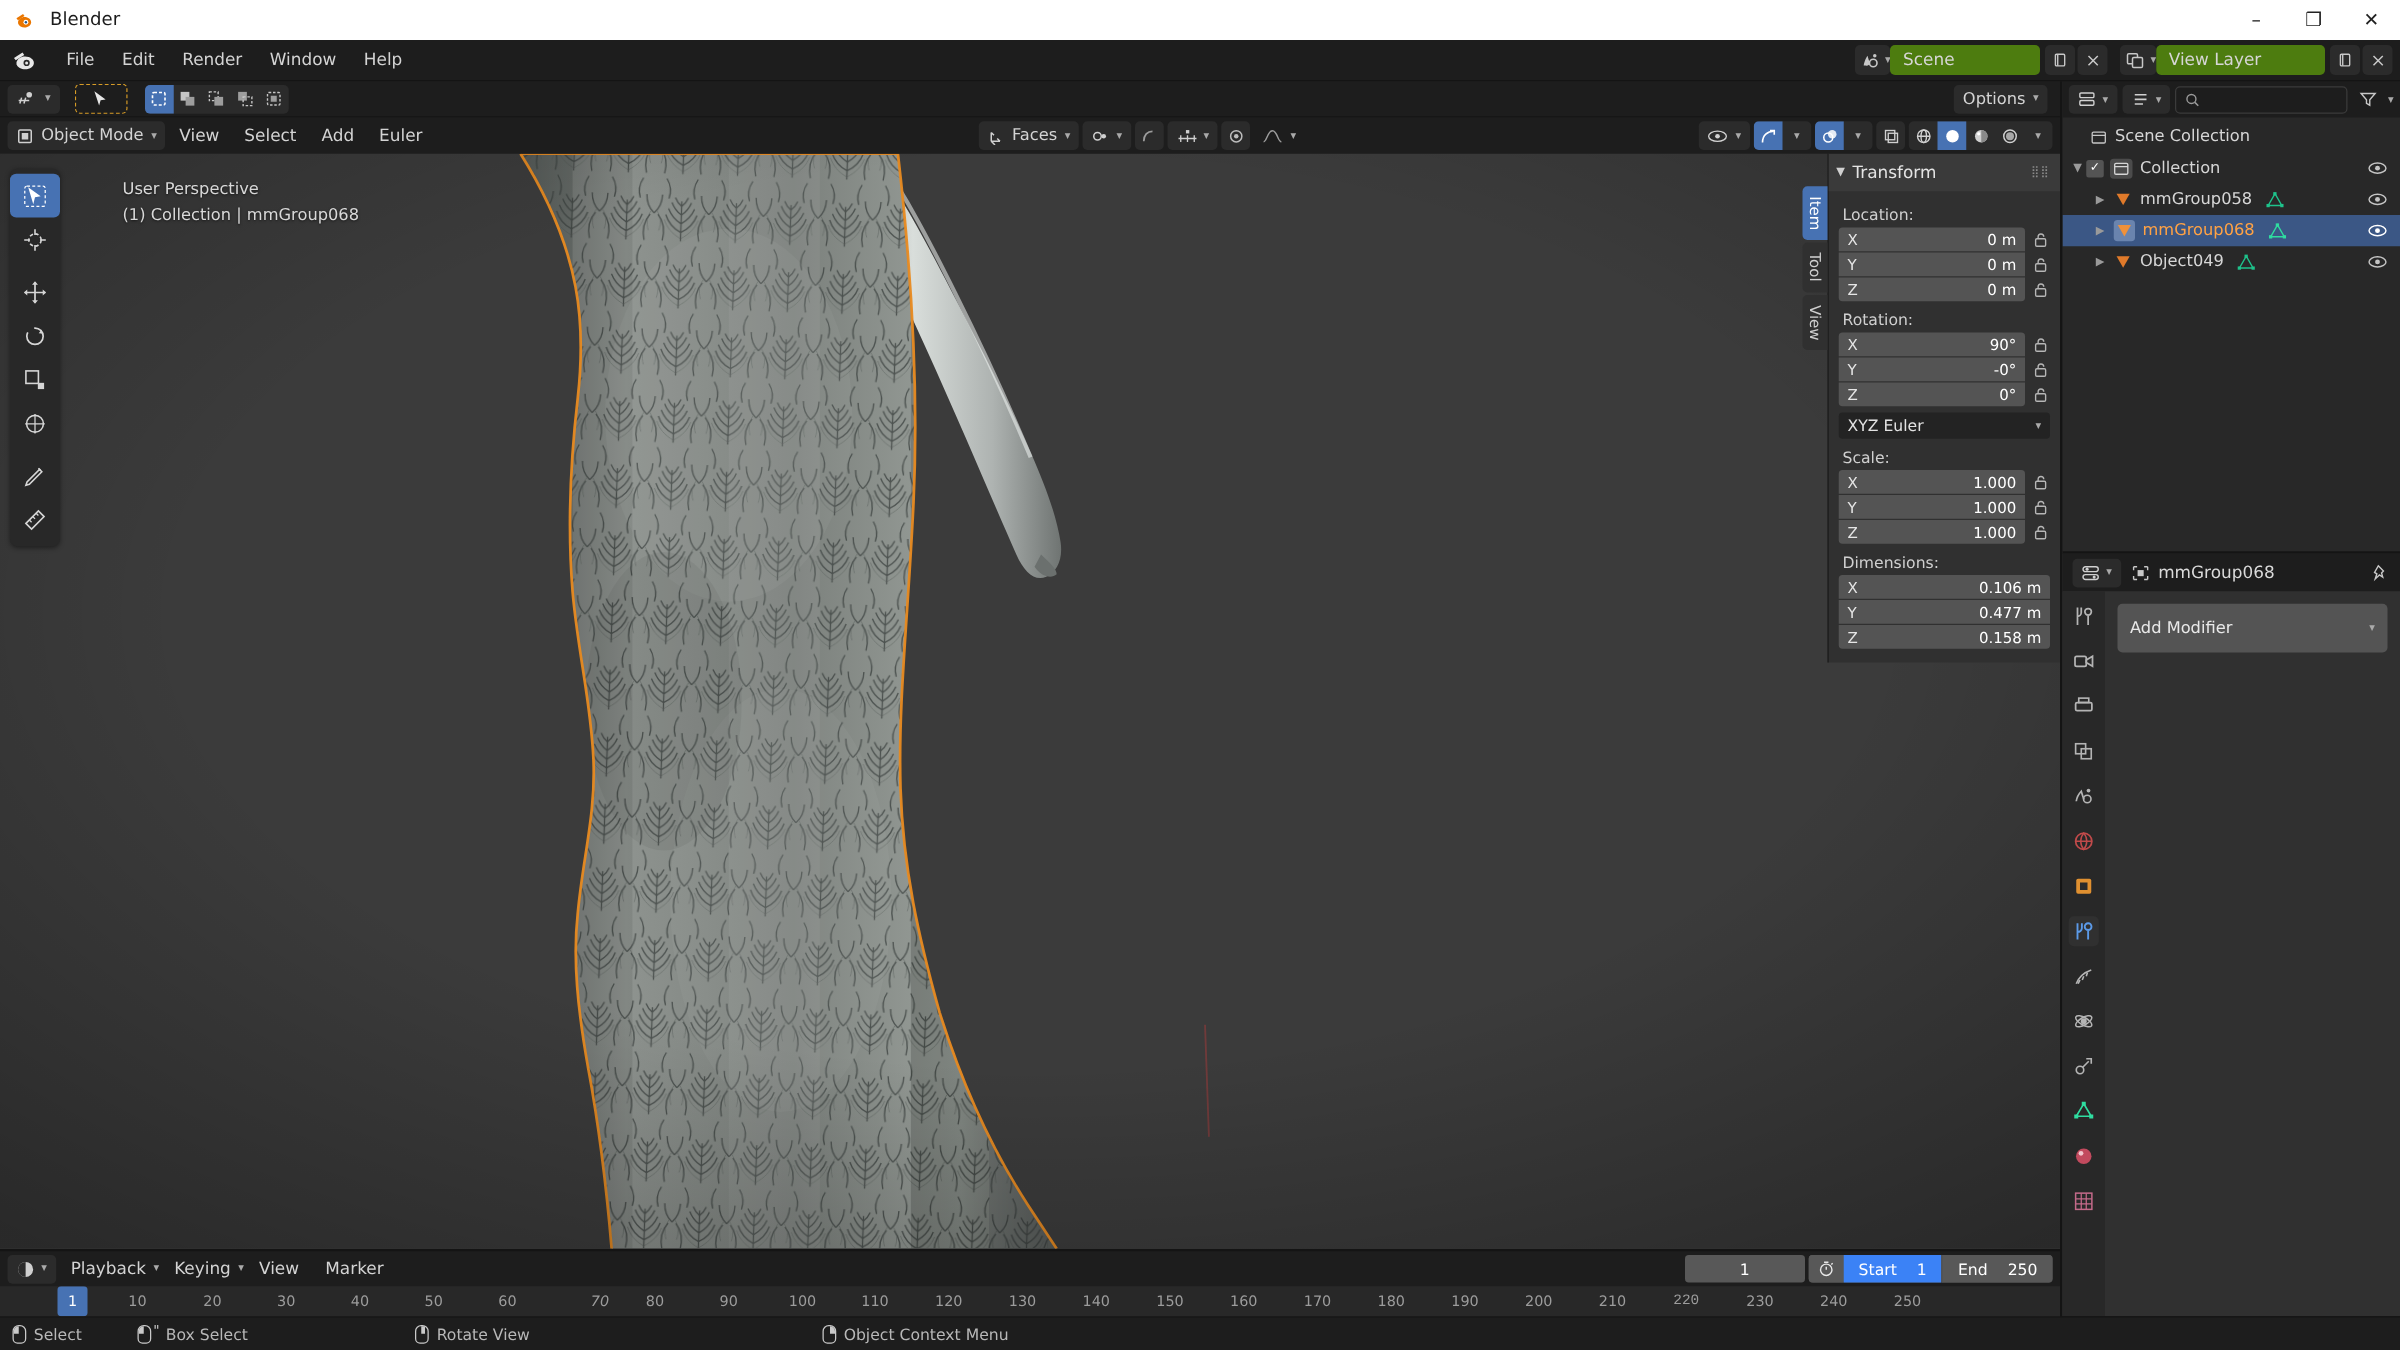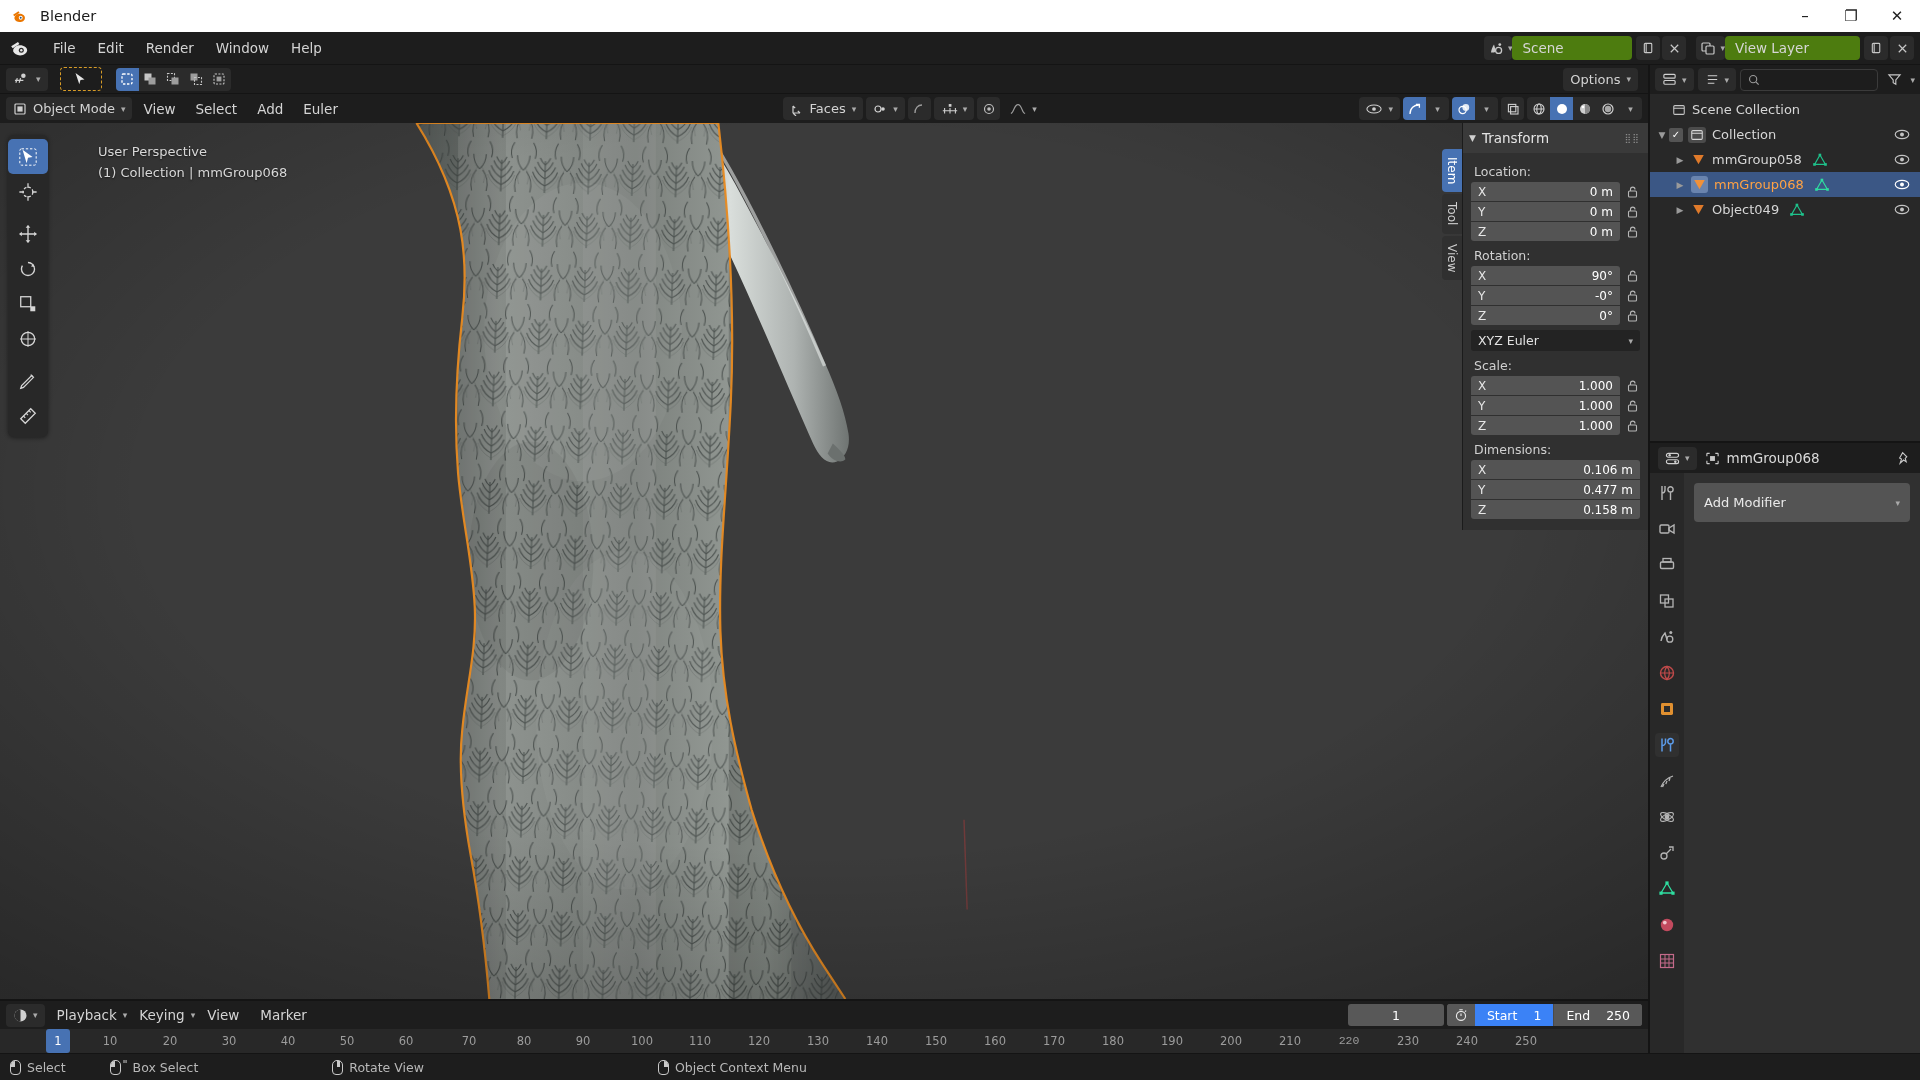--- a/index.html
+++ b/index.html
@@ -855,21 +855,21 @@
           </div>
         </div>
         <div class="tl-ruler">
           <div class="playhead" style="left:46px;">1</div>
           <div class="tl-tick" style="left:110px;">10</div>
           <div class="tl-tick" style="left:170px;">20</div>
           <div class="tl-tick" style="left:229px;">30</div>
           <div class="tl-tick" style="left:288px;">40</div>
           <div class="tl-tick" style="left:347px;">50</div>
           <div class="tl-tick" style="left:406px;">60</div>
-          <div class="tl-tick" style="left:469px;">70</div>
+          <div class="tl-tick" style="left:480px;font-style:italic;">70</div>
           <div class="tl-tick" style="left:524px;">80</div>
           <div class="tl-tick" style="left:583px;">90</div>
           <div class="tl-tick" style="left:642px;">100</div>
           <div class="tl-tick" style="left:700px;">110</div>
           <div class="tl-tick" style="left:759px;">120</div>
           <div class="tl-tick" style="left:818px;">130</div>
           <div class="tl-tick" style="left:877px;">140</div>
           <div class="tl-tick" style="left:936px;">150</div>
           <div class="tl-tick" style="left:995px;">160</div>
           <div class="tl-tick" style="left:1054px;">170</div>

